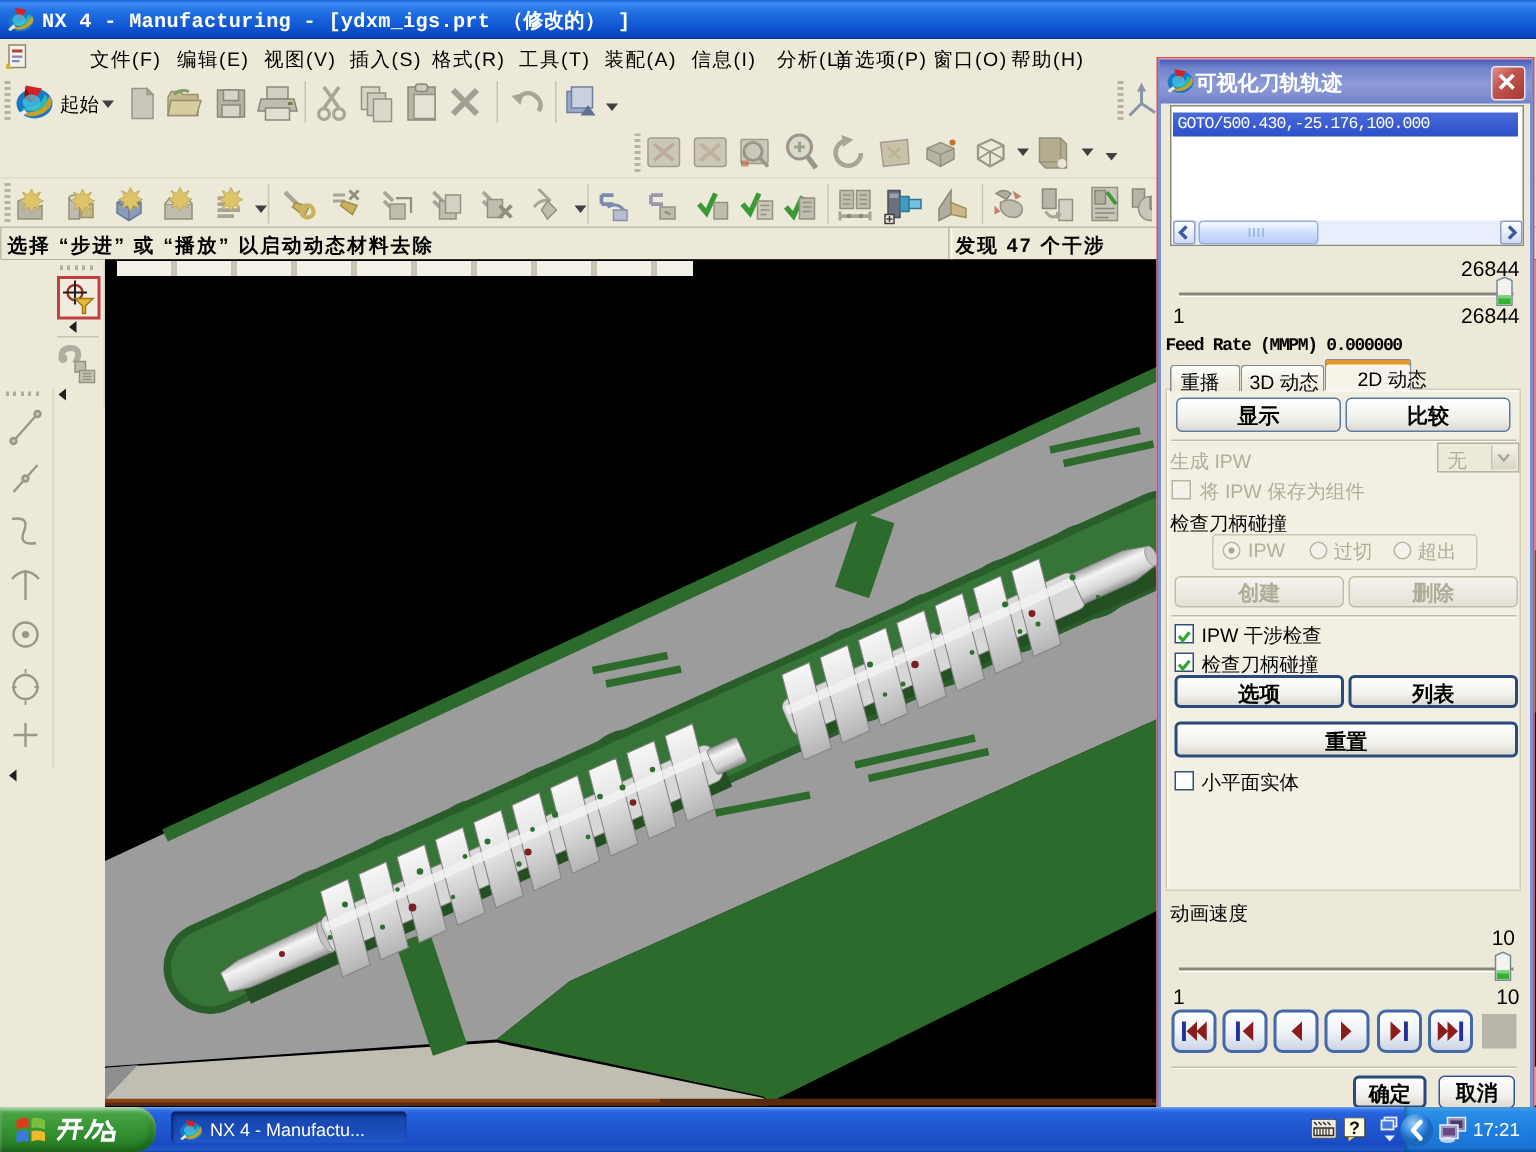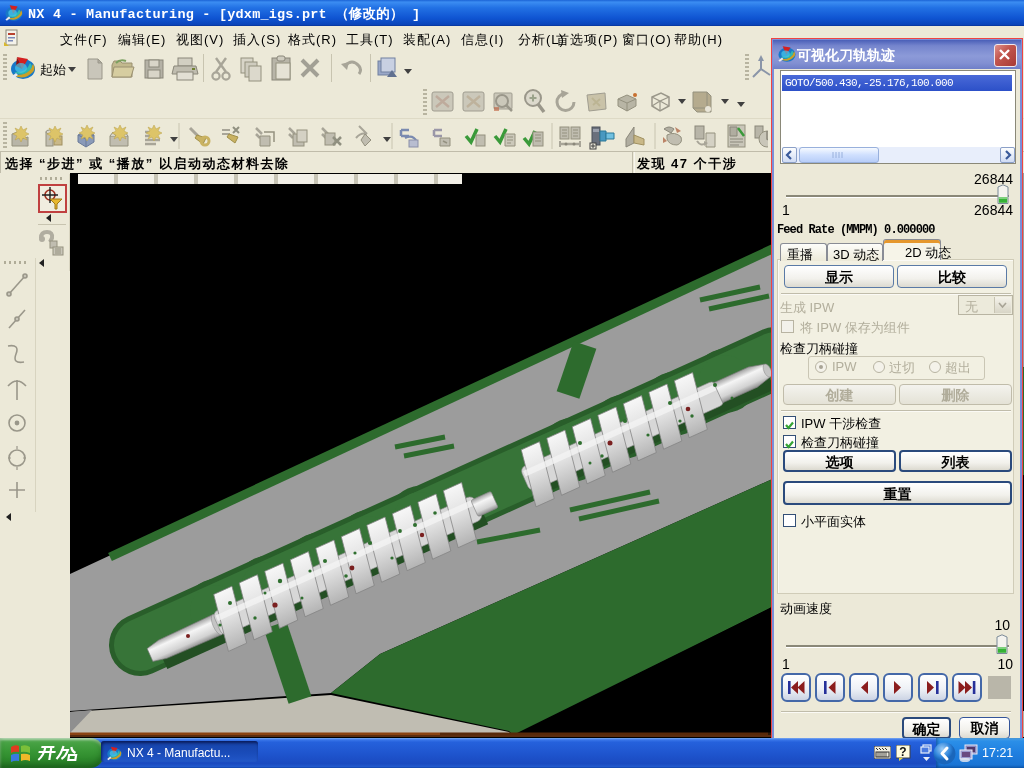--- a/index.html
+++ b/index.html
@@ -679,21 +679,21 @@
         <path d="M2 13 Q6 11 10 12 L10 19 Q6 18 2 20 Z" fill="#3a7ade"></path>
         <path d="M12 12 Q17 11 21 13 L21 19 Q16 17 12 19 Z" fill="#f0b929"></path>
       </svg>
       <svg class="abs" style="left:36px;top:5px" width="48" height="20" viewBox="0 0 48 20">
           <g stroke="#fff" stroke-width="2.2" fill="none" transform="skewX(-9)">
             <path d="M6 4 L19 4 M4 9 L21 9 M10 4 Q10 12 5 17 M16 4 L16 17"></path>
             <path d="M28 3 Q27 11 23 16 M26 7 L33 7 Q32 13 28 16 M36 4 Q37 8 41 10 M35 12 L42 12 L42 17 L35 17 Z"></path>
           </g>
         </svg>
     </div>
-    <div class="abs" style="left:101px;top:3px;width:157px;height:21px;border-radius:3px;background:linear-gradient(180deg,#1643a8,#1a4cba 60%,#2257c8);box-shadow:inset 1px 2px 3px rgba(0,0,40,.6);">
+    <div class="abs" style="left:114px;top:3px;width:157px;height:21px;border-radius:3px;background:linear-gradient(180deg,#1643a8,#1a4cba 60%,#2257c8);box-shadow:inset 1px 2px 3px rgba(0,0,40,.6);">
       <svg class="abs" style="left:5px;top:4px" width="17" height="17" viewBox="0 0 28 28">
           <ellipse cx="14" cy="15" rx="12" ry="10" fill="#1878c8"></ellipse>
           <path d="M3 20 Q14 28 24 18 Q27 14 24 10 Q20 22 6 21 Z" fill="#c8a028"></path>
           <path d="M5 18 Q14 24 22 15 Q24 11 21 9 Q18 18 7 18 Z" fill="#30b8b0"></path>
           <path d="M8 3 L19 5 L13 15 Z" fill="#d42020"></path>
           <ellipse cx="12" cy="14" rx="6" ry="5" fill="#48c8e8" opacity="0.7"></ellipse>
           <path d="M2 23 L7 19 L9 21 L4 25 Z" fill="#e8e8f0"></path>
         </svg>
       <span class="abs" style="left:26px;top:5px;font-size:12px;color:#fff;white-space:pre">NX 4 - Manufactu...</span>
     </div>

